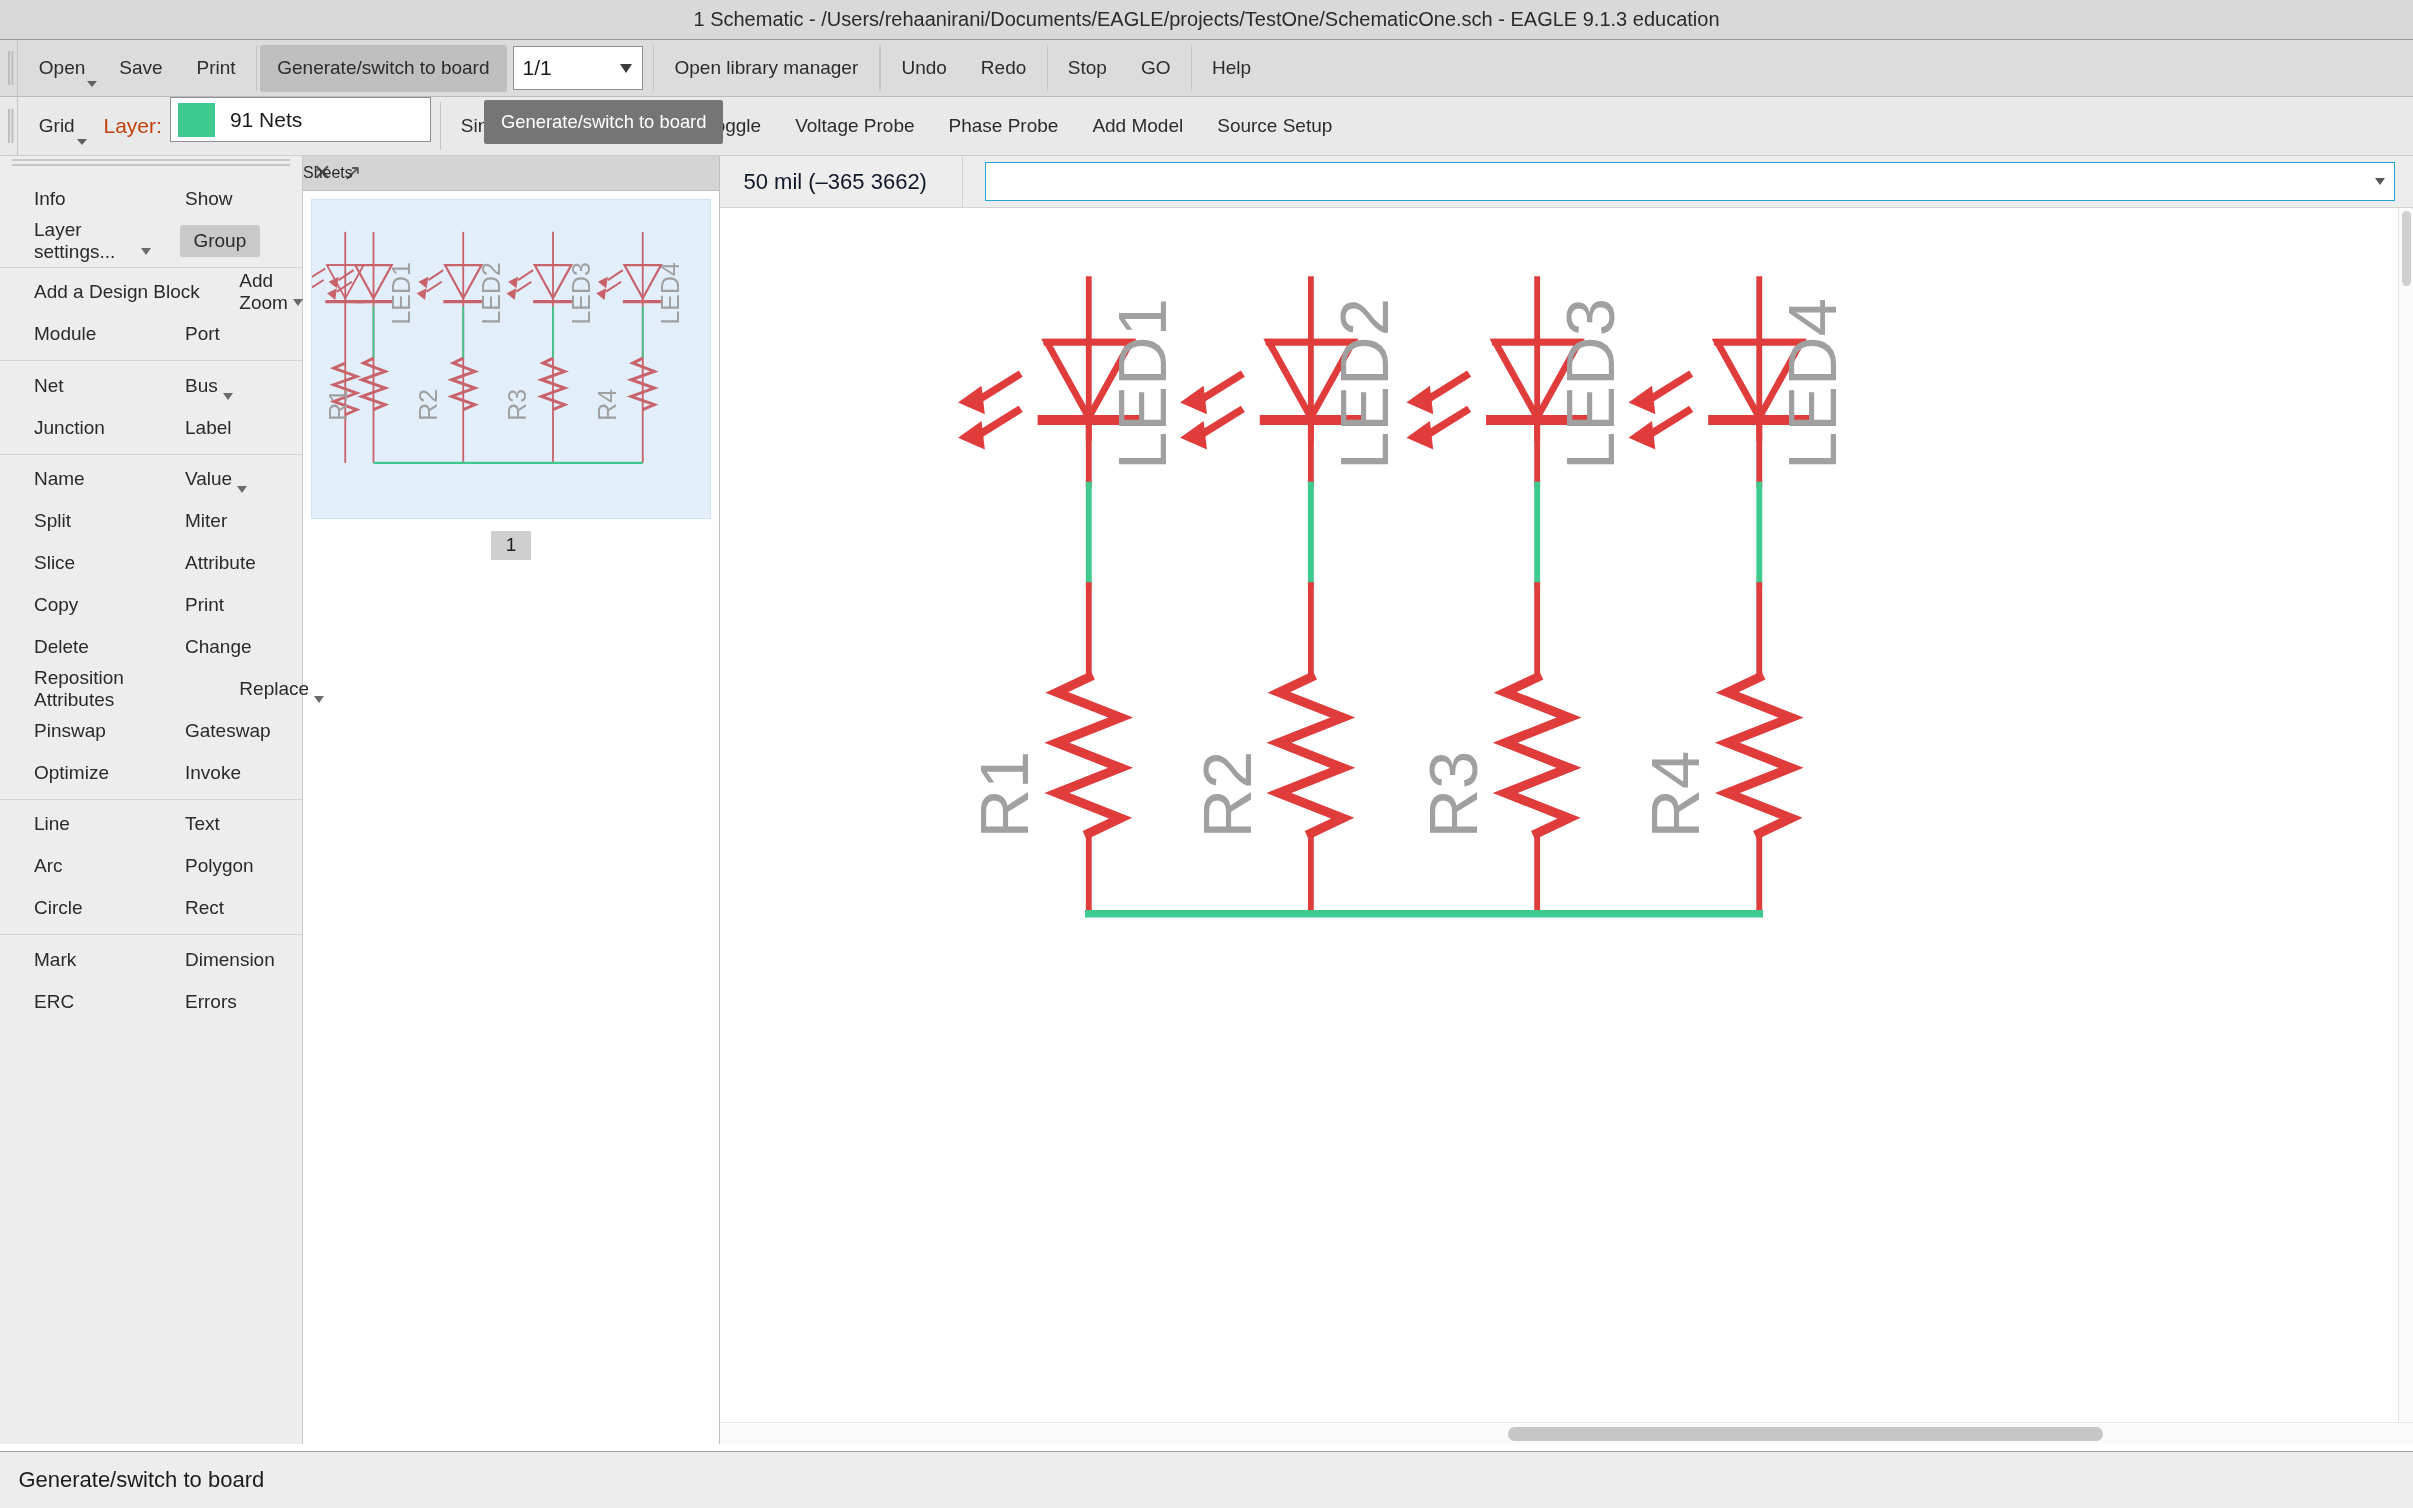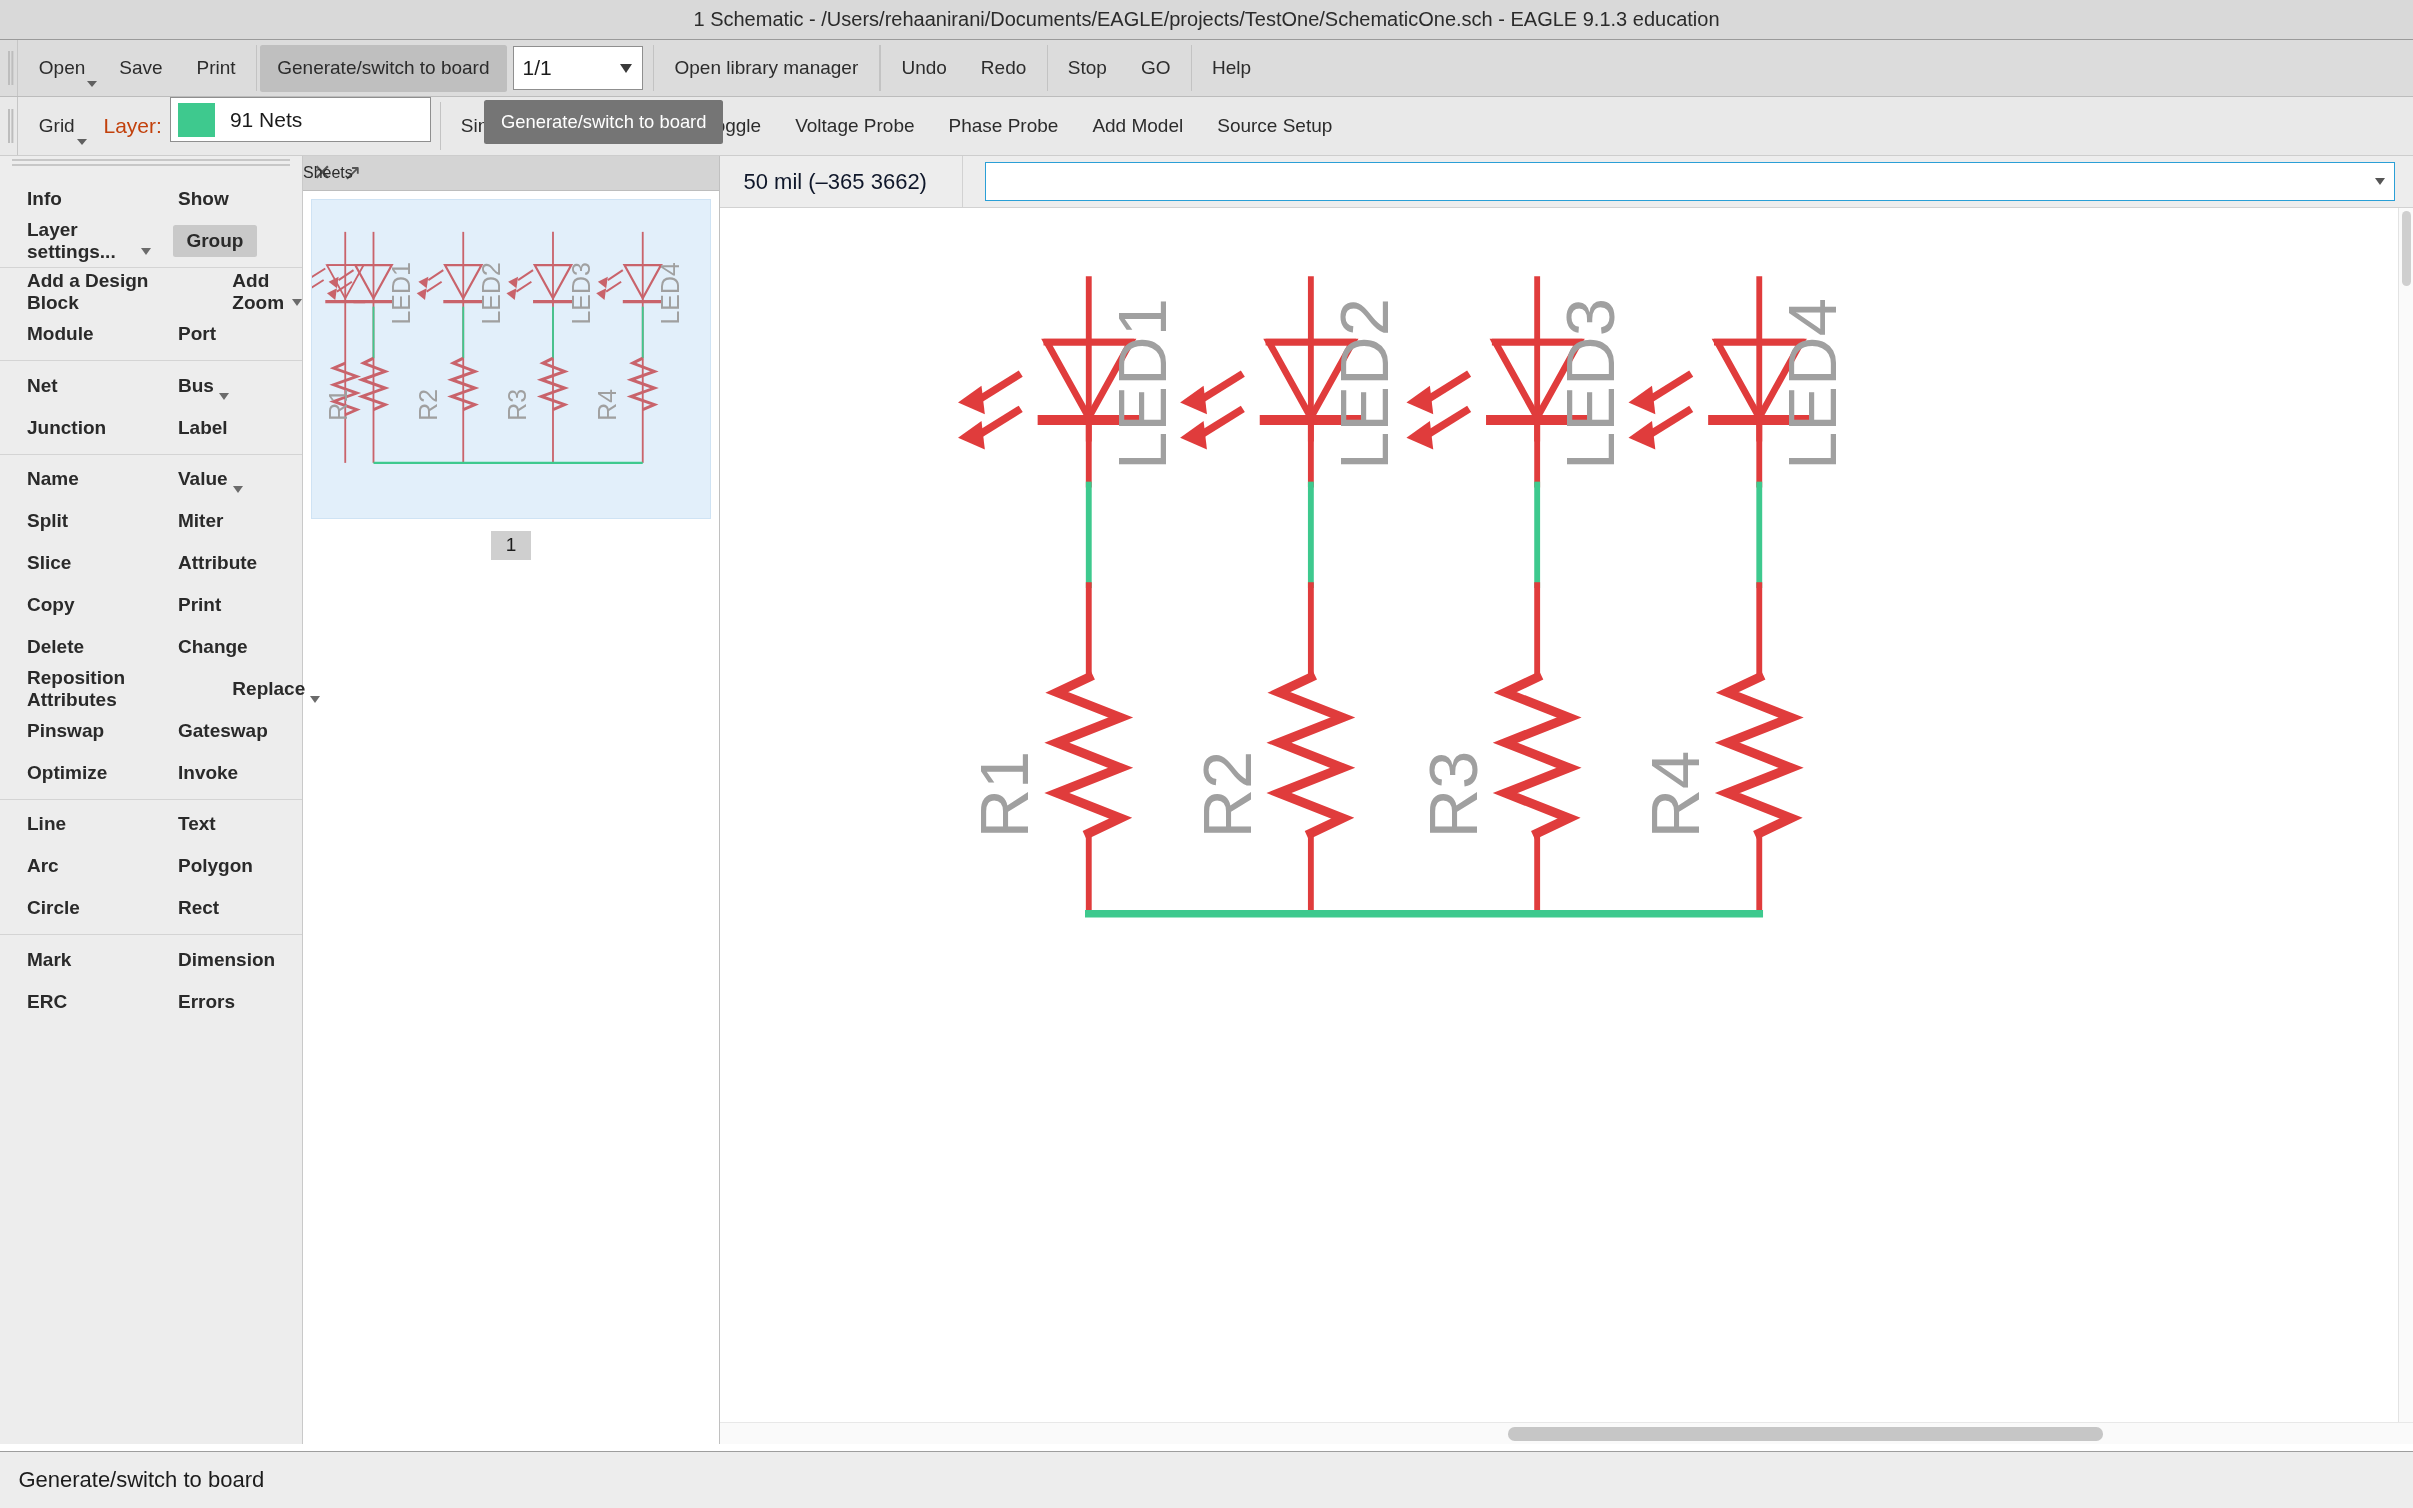--- a/index.html
+++ b/index.html
@@ -90,22 +90,22 @@
     border-right: 0.8px solid #c9c9c9; flex: 0 0 303px;
     display: flex; flex-direction: column;
   }
   .cmd-tophandle { height: 18.4px; padding: 3.4px 11.7px 0 11.7px; }
   .cmd-tophandle i { display:block; height:1.7px; background:#c7c7c7; margin-bottom:3.4px; }
   .cmd-sec { border-bottom: 0.8px solid #d4d4d4; padding: 3.4px 0 5px 0; }
   .cmd-sec:last-child { border-bottom: none; }
   .cmd-row { display: flex; height: 42px; }
   .cmd-cell {
     flex: 0 0 50%; display: flex; align-items: center;
-    padding-left: 27px; font-size: 19px; color: #2a2a2a;
-    position: relative; cursor: default; font-weight: bold;
+    padding-left: 34px; font-size: 19px; color: #2a2a2a;
+    position: relative; cursor: default;
   }
   .cmd-cell.wide { flex: 0 0 68%; }
   .cmd-cell.narrow { flex: 0 0 32%; }
   .cmd-cell .lbl { display: inline-block; }
   .cmd-cell .caret {
     width: 0; height: 0; border-left: 5px solid transparent;
     border-right: 5px solid transparent; border-top: 7.5px solid #6b6b6b;
     margin-left: 5px; align-self: flex-end; margin-bottom: 6.7px;
   }
   .cmd-cell .pill {

